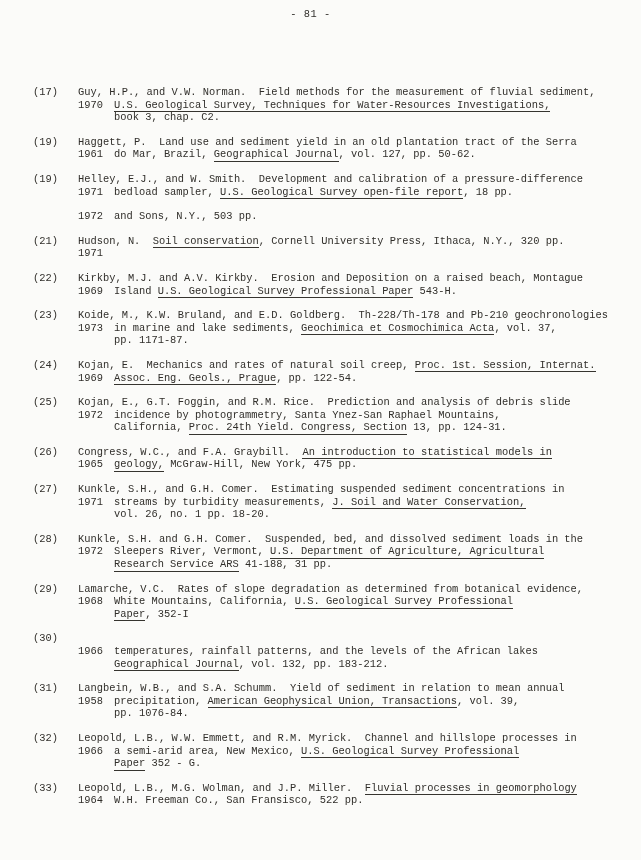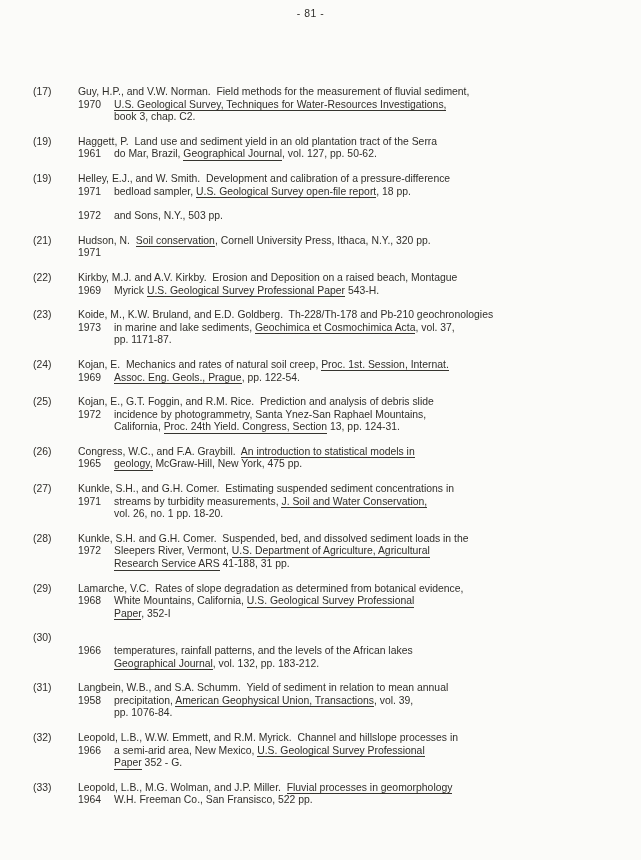--- a/index.html
+++ b/index.html
@@ -5,21 +5,21 @@
   html, body {
     margin: 0;
     padding: 0;
     background: #f4f4f1;
   }
   .page {
     position: relative;
     width: 641px;
     height: 860px;
     background: #fbfbf9;
-    font-family: Liberation Sans, sans-serif;
+    font-family: Liberation Mono, monospace;
     font-size: 10.4px;
     line-height: 12.6px;
     color: #302e2a;
     overflow: hidden;
   }
   .page-number {
     position: absolute;
     top: 8px;
     left: 0;
     right: 20px;
@@ -82,21 +82,21 @@
       </div>
       <div class="entry">
         <div class="line"><span class="year">1972</span><span>and Sons, N.Y., 503 pp.</span></div>
       </div>
       <div class="entry">
         <div class="line first"><span class="num">(21)</span><span>Hudson, N.  </span><span class="u">Soil conservation</span><span>, Cornell University Press, Ithaca, N.Y., 320 pp.</span></div>
         <div class="line"><span class="year">1971</span><span></span></div>
       </div>
       <div class="entry">
         <div class="line first"><span class="num">(22)</span><span>Kirkby, M.J. and A.V. Kirkby.  Erosion and Deposition on a raised beach, Montague</span></div>
-        <div class="line"><span class="year">1969</span><span>Myrick </span><span class="u">U.S. Geological Survey Professional Paper</span><span> 543-H.</span></div>
+        <div class="line"><span class="year">1969</span><span>Island </span><span class="u">U.S. Geological Survey Professional Paper</span><span> 543-H.</span></div>
       </div>
       <div class="entry">
         <div class="line first"><span class="num">(23)</span><span>Koide, M., K.W. Bruland, and E.D. Goldberg.  Th-228/Th-178 and Pb-210 geochronologies</span></div>
         <div class="line"><span class="year">1973</span><span>in marine and lake sediments, </span><span class="u">Geochimica et Cosmochimica Acta</span><span>, vol. 37,</span></div>
         <div class="line"><span>pp. 1171-87.</span></div>
       </div>
       <div class="entry">
         <div class="line first"><span class="num">(24)</span><span>Kojan, E.  Mechanics and rates of natural soil creep, </span><span class="u">Proc. 1st. Session, Internat.</span></div>
         <div class="line"><span class="year">1969</span><span class="u">Assoc. Eng. Geols., Prague</span><span>, pp. 122-54.</span></div>
       </div>

